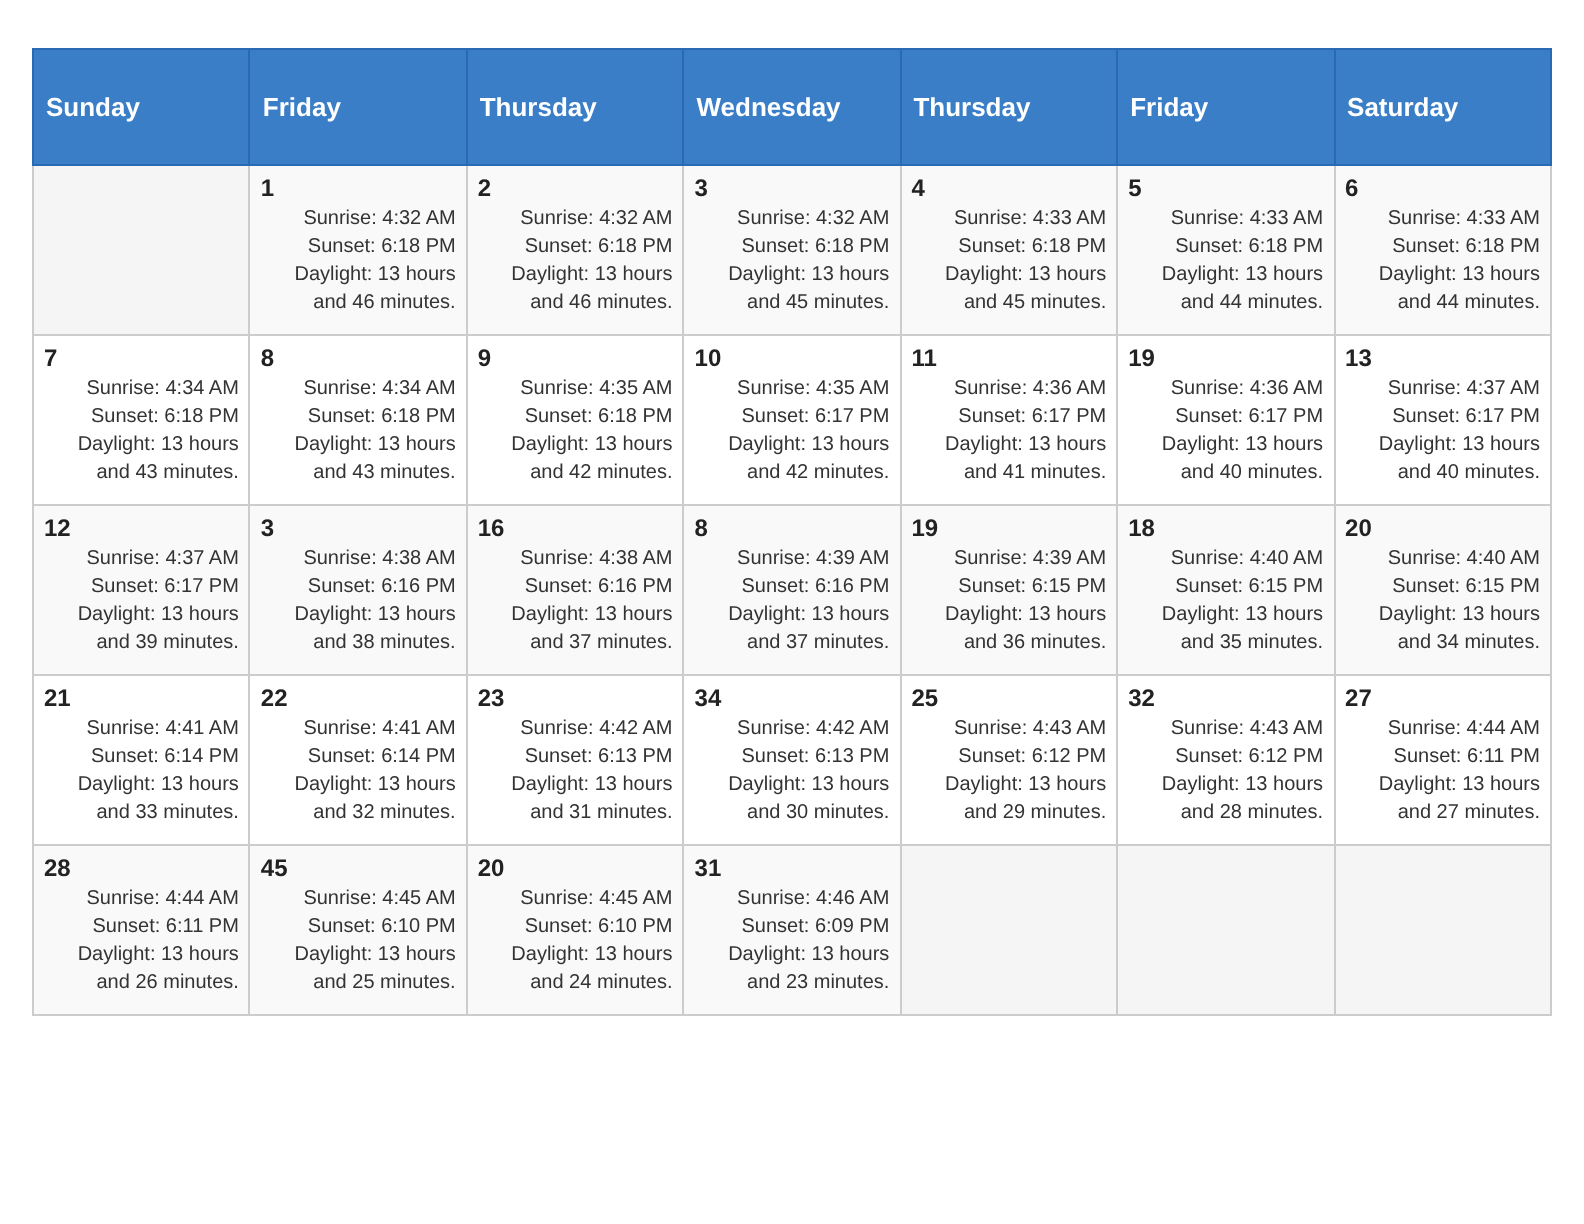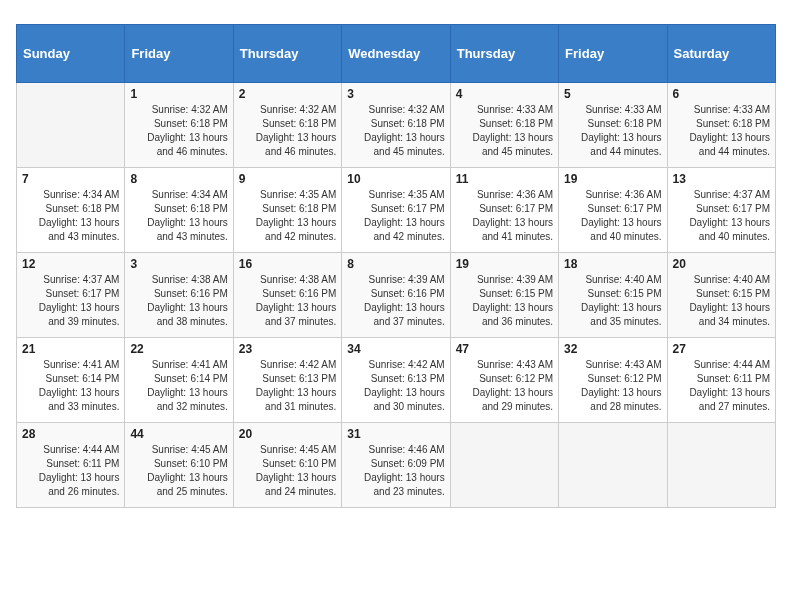--- a/index.html
+++ b/index.html
@@ -207,39 +207,39 @@
       </td>
         <td>
         <div class="day-num">23</div>
         <div class="day-detail">Sunrise: 4:42 AM<br>Sunset: 6:13 PM<br>Daylight: 13 hours and 31 minutes.</div>
       </td>
         <td>
         <div class="day-num">34</div>
         <div class="day-detail">Sunrise: 4:42 AM<br>Sunset: 6:13 PM<br>Daylight: 13 hours and 30 minutes.</div>
       </td>
         <td>
-        <div class="day-num">47</div>
+        <div class="day-num">25</div>
         <div class="day-detail">Sunrise: 4:43 AM<br>Sunset: 6:12 PM<br>Daylight: 13 hours and 29 minutes.</div>
       </td>
         <td>
         <div class="day-num">32</div>
         <div class="day-detail">Sunrise: 4:43 AM<br>Sunset: 6:12 PM<br>Daylight: 13 hours and 28 minutes.</div>
       </td>
         <td>
         <div class="day-num">27</div>
         <div class="day-detail">Sunrise: 4:44 AM<br>Sunset: 6:11 PM<br>Daylight: 13 hours and 27 minutes.</div>
       </td>
       </tr>
       <tr>
         <td>
         <div class="day-num">28</div>
         <div class="day-detail">Sunrise: 4:44 AM<br>Sunset: 6:11 PM<br>Daylight: 13 hours and 26 minutes.</div>
       </td>
         <td>
-        <div class="day-num">44</div>
+        <div class="day-num">45</div>
         <div class="day-detail">Sunrise: 4:45 AM<br>Sunset: 6:10 PM<br>Daylight: 13 hours and 25 minutes.</div>
       </td>
         <td>
         <div class="day-num">20</div>
         <div class="day-detail">Sunrise: 4:45 AM<br>Sunset: 6:10 PM<br>Daylight: 13 hours and 24 minutes.</div>
       </td>
         <td>
         <div class="day-num">31</div>
         <div class="day-detail">Sunrise: 4:46 AM<br>Sunset: 6:09 PM<br>Daylight: 13 hours and 23 minutes.</div>
       </td>

